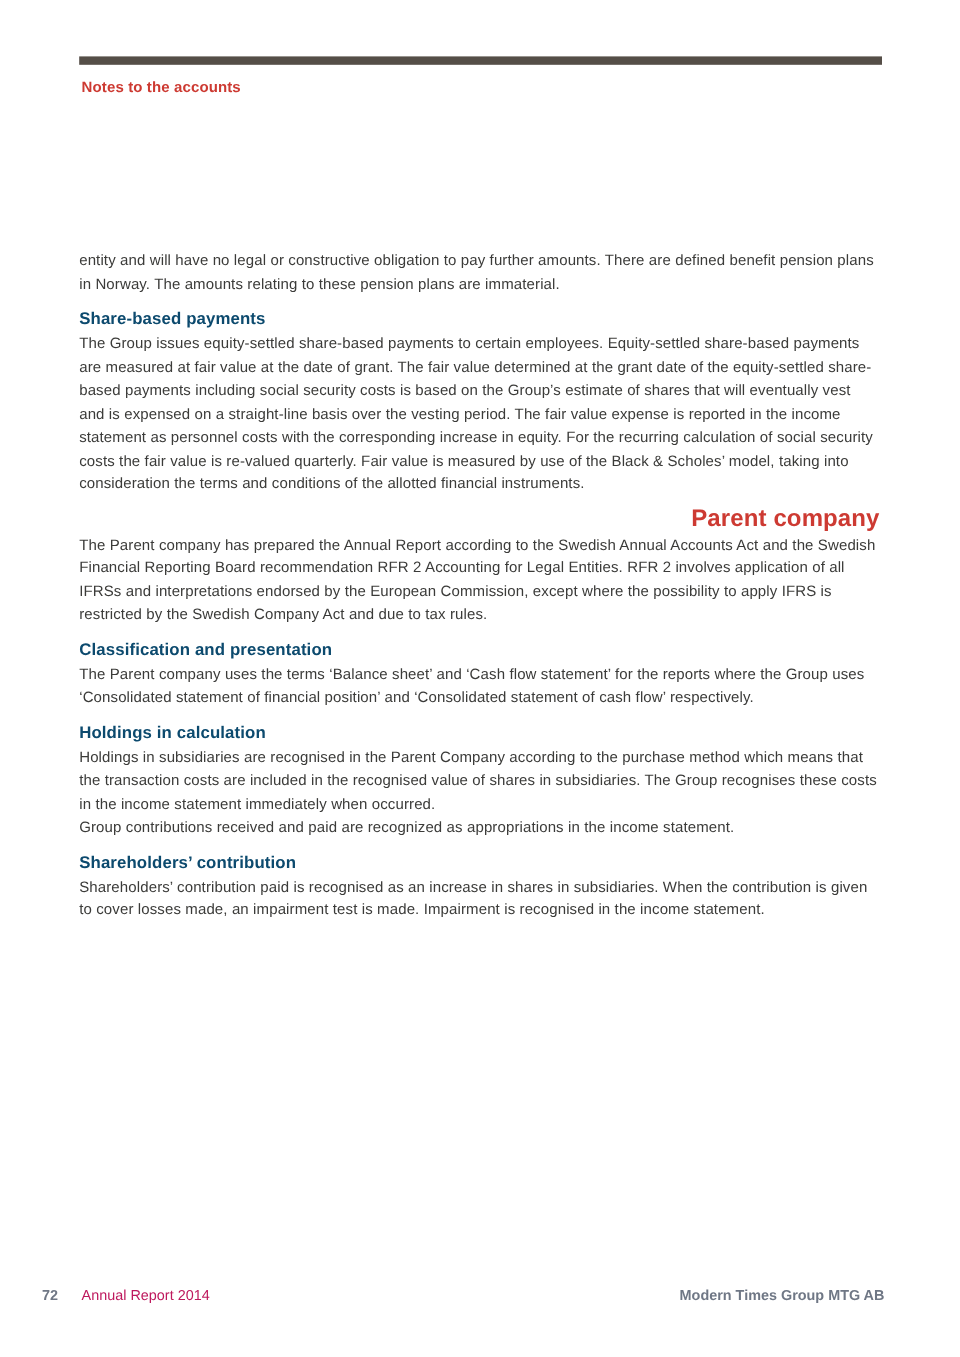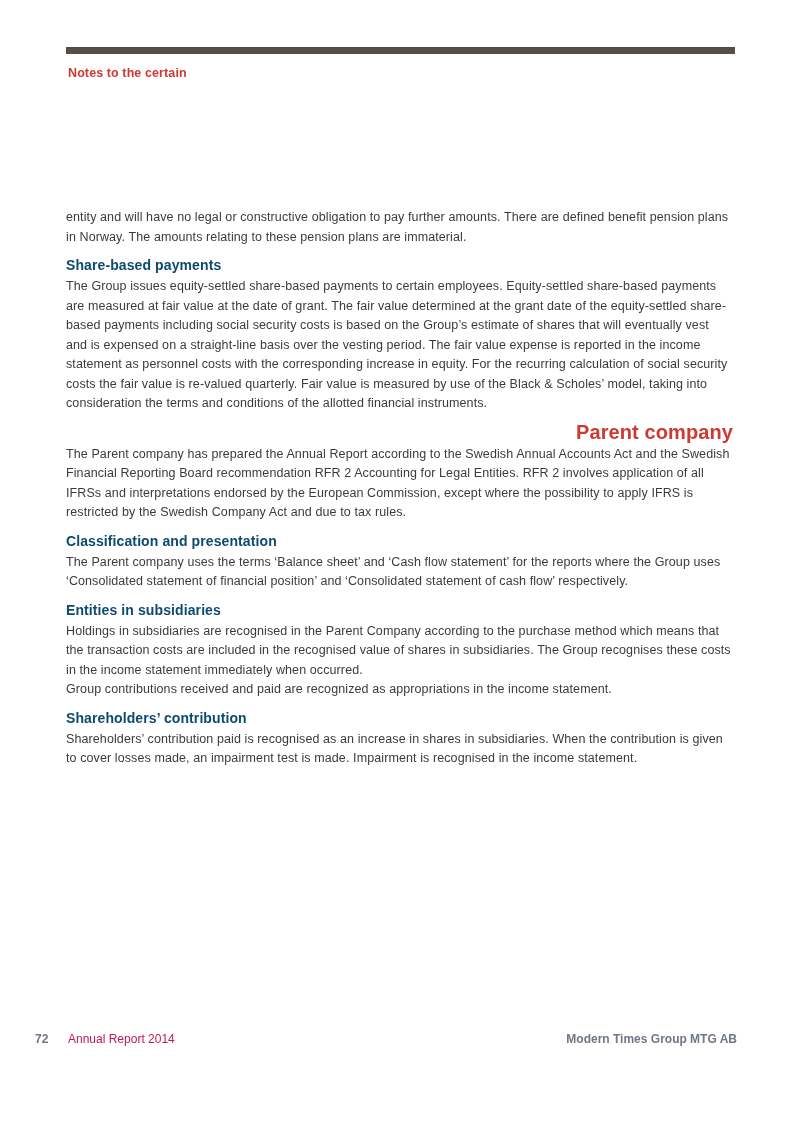--- a/index.html
+++ b/index.html
@@ -56,21 +56,21 @@
     font-size: 20px;
     line-height: 26px;
     margin: 5px 0 0 0;
     color: #cd3a32;
     letter-spacing: 0.1px;
     text-align: right;
   }
   .footer {
     position: absolute;
     left: 0;
-    top: 1032px;
+    top: 1072px;
     width: 800px;
     height: 20px;
     font-size: 12px;
     color: #7c8492;
   }
   .footer .page-num {
     position: absolute;
     left: 35px;
     top: 0;
     font-weight: bold;
@@ -90,35 +90,35 @@
     color: #6f7785;
   }
 </style>
 </head>
 <body>
 
 <div class="page">
 
   <div class="top-rule"></div>
 
-  <div class="kicker">Notes to the certain</div>
+  <div class="kicker">Notes to the accounts</div>
 
   <div class="content">
     <p>entity and will have no legal or constructive obligation to pay further amounts. There are defined benefit pension plans in Norway. The amounts relating to these pension plans are immaterial.</p>
 
     <h3>Share-based payments</h3>
     <p>The Group issues equity-settled share-based payments to certain employees. Equity-settled share-based payments are measured at fair value at the date of grant. The fair value determined at the grant date of the equity-settled share-based payments including social security costs is based on the Group’s estimate of shares that will eventually vest and is expensed on a straight-line basis over the vesting period. The fair value expense is reported in the income statement as personnel costs with the corresponding increase in equity. For the recurring calculation of social security costs the fair value is re-valued quarterly. Fair value is measured by use of the Black &amp; Scholes’ model, taking into consideration the terms and conditions of the allotted financial instruments.</p>
 
     <h2>Parent company</h2>
     <p>The Parent company has prepared the Annual Report according to the Swedish Annual Accounts Act and the Swedish Financial Reporting Board recommendation RFR 2 Accounting for Legal Entities. RFR 2 involves application of all IFRSs and interpretations endorsed by the European Commission, except where the possibility to apply IFRS is restricted by the Swedish Company Act and due to tax rules.</p>
 
     <h3>Classification and presentation</h3>
     <p>The Parent company uses the terms ‘Balance sheet’ and ‘Cash flow statement’ for the reports where the Group uses ‘Consolidated statement of financial position’ and ‘Consolidated statement of cash flow’ respectively.</p>
 
-    <h3>Entities in subsidiaries</h3>
+    <h3>Holdings in calculation</h3>
     <p>Holdings in subsidiaries are recognised in the Parent Company according to the purchase method which means that the transaction costs are included in the recognised value of shares in subsidiaries. The Group recognises these costs in the income statement immediately when occurred.</p>
 
     <p>Group contributions received and paid are recognized as appropriations in the income statement.</p>
 
     <h3>Shareholders’ contribution</h3>
     <p>Shareholders’ contribution paid is recognised as an increase in shares in subsidiaries. When the contribution is given to cover losses made, an impairment test is made. Impairment is recognised in the income statement.</p>
   </div>
 
   <div class="footer">
     <span class="page-num">72</span>

